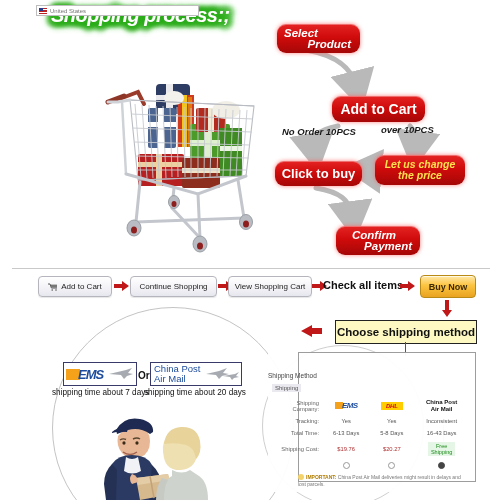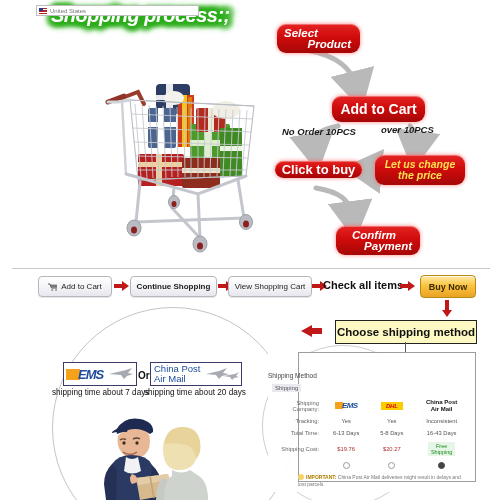--- a/index.html
+++ b/index.html
@@ -28,21 +28,21 @@
         justify-content:center;text-align:center;line-height:1.05;}
   .pill.two{flex-direction:column;justify-content:center;}
   .pill .l1,.pill .l2{display:block;white-space:nowrap;font-style:italic;}
 
   #selectProduct{left:277px;top:24px;width:83px;height:29px;font-size:11.5px;}
   #selectProduct .l1{align-self:flex-start;margin-left:7px;}
   #selectProduct .l2{align-self:flex-end;margin-right:9px;margin-top:-1px;}
 
   #addToCart{left:332px;top:96px;width:93px;height:26px;font-size:14px;}
 
-  #clickToBuy{left:275px;top:161px;width:87px;height:17px;font-size:13px;}
+  #clickToBuy{left:275px;top:161px;width:87px;height:25px;font-size:13px;}
 
   #letUs{left:375px;top:155px;width:90px;height:30px;font-size:10.5px;
          font-style:italic;color:#ffe14d;}
 
   #confirmPay{left:336px;top:226px;width:84px;height:29px;font-size:11.5px;}
   #confirmPay .l1{align-self:flex-start;margin-left:16px;text-align:center;}
   #confirmPay .l2{align-self:flex-end;margin-right:8px;margin-top:-1px;}
 
   
   .branchlbl{font-size:9.5px;font-style:italic;font-weight:bold;color:#1a1a1a;
@@ -58,21 +58,21 @@
 
   
   #divider{left:12px;top:268px;width:478px;height:1px;background:#c9c9c9;}
 
   
   .wbtn{border:1px solid #b5b5bd;border-radius:4px;
         background:linear-gradient(180deg,#ffffff 0%,#f3f3f7 55%,#e6e6ee 100%);
         color:#1d1d1d;display:flex;align-items:center;justify-content:center;
         box-shadow:0 1px 1px rgba(0,0,0,.10);white-space:nowrap;}
   #bAddCart{left:38px;top:276px;width:72px;height:19px;font-size:8px;gap:3px;}
-  #bContinue{left:130px;top:276px;width:85px;height:19px;font-size:8px;font-weight:bold;}
+  #bContinue{left:130px;top:276px;width:85px;height:19px;font-size:8px;}
   #bViewCart{left:228px;top:276px;width:82px;height:19px;font-size:8px;}
   #tCheck{left:323px;top:279px;font-size:11px;font-weight:bold;color:#111;white-space:nowrap;}
   #bBuyNow{left:420px;top:275px;width:54px;height:21px;font-size:9px;font-weight:bold;
            border:1px solid #b98a16;border-radius:4px;color:#3b2a05;
            background:linear-gradient(180deg,#ffe9a8 0%,#fbc440 45%,#e8a321 100%);
            display:flex;align-items:center;justify-content:center;
            box-shadow:inset 0 1px 0 rgba(255,255,255,.7);}
 
   .cartglyph{width:10px;height:8px;position:relative;flex:none;}
 

